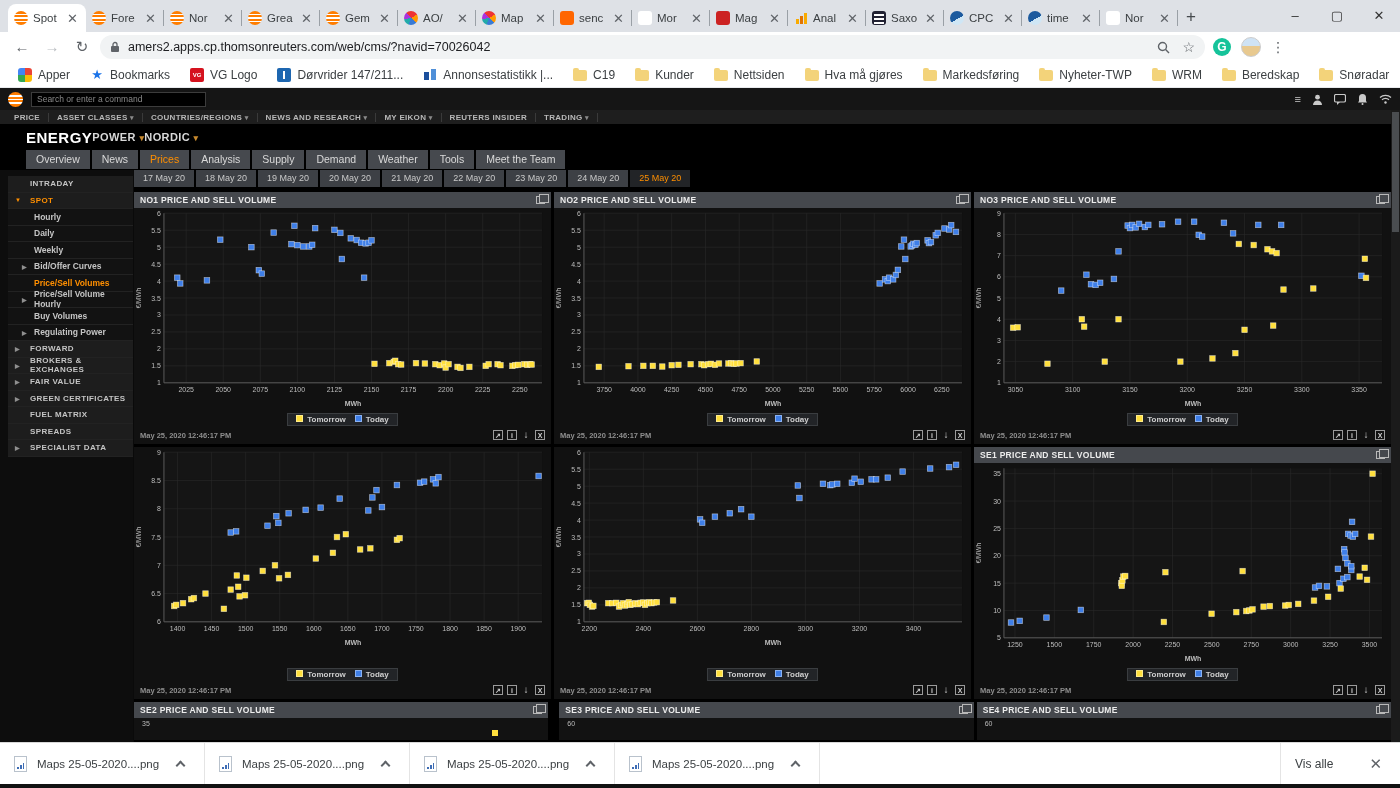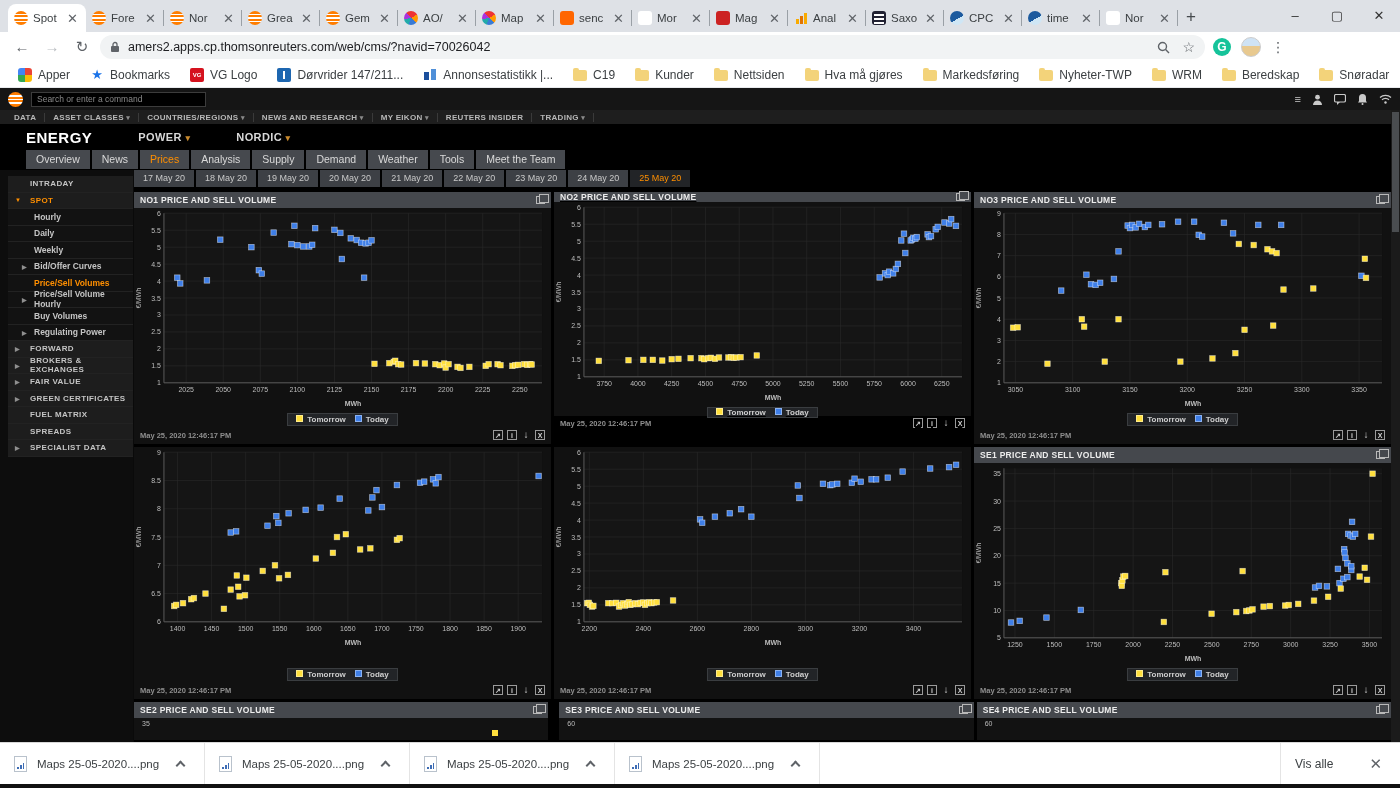--- a/index.html
+++ b/index.html
@@ -79,21 +79,21 @@
   .etop-icons svg { display:block; }
 
   .eikon-menu { position:absolute; top:110px; left:0; width:1400px; height:14px; background:#1e1e1e;
     display:flex; align-items:center; padding:0 14px; }
   .emenu-item { color:#b8b8b8; font-size:8px; font-weight:bold; letter-spacing:.3px;
     padding:0 8px; border-right:1px solid #3a3a3a; white-space:nowrap; }
   .emenu-item:first-child { padding-left:0; }
   .emenu-item .caret { color:#8b8b8b; font-size:7px; }
 
   .eikon-header { position:absolute; top:124px; left:0; width:1400px; height:26px; background:#000;
-    display:flex; align-items:center; padding:0 26px; gap:46px; }
+    display:flex; align-items:center; padding:0 26px; }
   .eh-title { color:#fff; font-size:15px; font-weight:bold; letter-spacing:.5px; }
   .eh-select { color:#d8d8d8; font-size:11px; font-weight:bold; letter-spacing:.4px; }
   .eh-select .caret { color:#c98a2e; font-size:9px; }
 
   .pagetabs { position:absolute; top:150px; left:0; width:1400px; height:20px; background:#000;
     display:flex; align-items:flex-start; padding:0 26px; gap:2px; }
   .ptab { background:#46494e; color:#d9d9d9; font-size:10.5px; padding:3px 10px 4px; }
   .ptab.active { color:#ff8f00; }
 
   .sidebar { position:absolute; top:170px; left:0; width:133px; height:572px; background:#0d0d0d;
@@ -370,21 +370,21 @@
     </svg>
     <svg width="13" height="10" viewBox="0 0 13 10">
       <path d="M1 3.5 a8 8 0 0 1 11 0" fill="none" stroke="#c9c9c9" stroke-width="1.2"></path>
       <path d="M3 5.8 a5 5 0 0 1 7 0" fill="none" stroke="#c9c9c9" stroke-width="1.2"></path>
       <circle cx="6.5" cy="8.5" r="1.2" fill="#c9c9c9"></circle>
     </svg>
   </div>
 </div>
 
 <div class="eikon-menu" id="emenu">
-    <span class="emenu-item">DATA</span>
+    <span class="emenu-item">PRICE</span>
     <span class="emenu-item">ASSET CLASSES <span class="caret">▾</span></span>
     <span class="emenu-item">COUNTRIES/REGIONS <span class="caret">▾</span></span>
     <span class="emenu-item">NEWS AND RESEARCH <span class="caret">▾</span></span>
     <span class="emenu-item">MY EIKON <span class="caret">▾</span></span>
     <span class="emenu-item">REUTERS INSIDER</span>
     <span class="emenu-item">TRADING <span class="caret">▾</span></span>
   </div>
 
 <div class="eikon-header">
   <span class="eh-title">ENERGY</span>
@@ -597,21 +597,21 @@
         <div class="pfoot">
           <span>May 25, 2020 12:46:17 PM</span>
           <span class="pficons">
             <span class="pfi">↗</span>
             <span class="pfi">i</span>
             <span class="pfi noborder">↓</span>
             <span class="pfi">X</span>
           </span>
         </div>
       </div>
-      <div class="panel" style="height: 224px; text-decoration: underline;">
+      <div class="panel" style="height: 252px;">
         <div class="ptitle">
           <span>NO2 PRICE AND SELL VOLUME</span>
           <span class="popout"></span>
         </div>
         <div class="pbody"><svg viewBox="0 0 418 201" width="100%" height="201">
             <rect x="30" y="5" width="379" height="170" fill="#151515"></rect>
             <line x1="30" x2="409" y1="175" y2="175" stroke="#2a2a2a" stroke-width="0.6"></line>
             <text x="27" y="177.5" text-anchor="end" font-size="7" fill="#bdbdbd">1</text>
             <line x1="30" x2="409" y1="158" y2="158" stroke="#2a2a2a" stroke-width="0.6"></line>
             <text x="27" y="160.5" text-anchor="end" font-size="7" fill="#bdbdbd">1.5</text>

